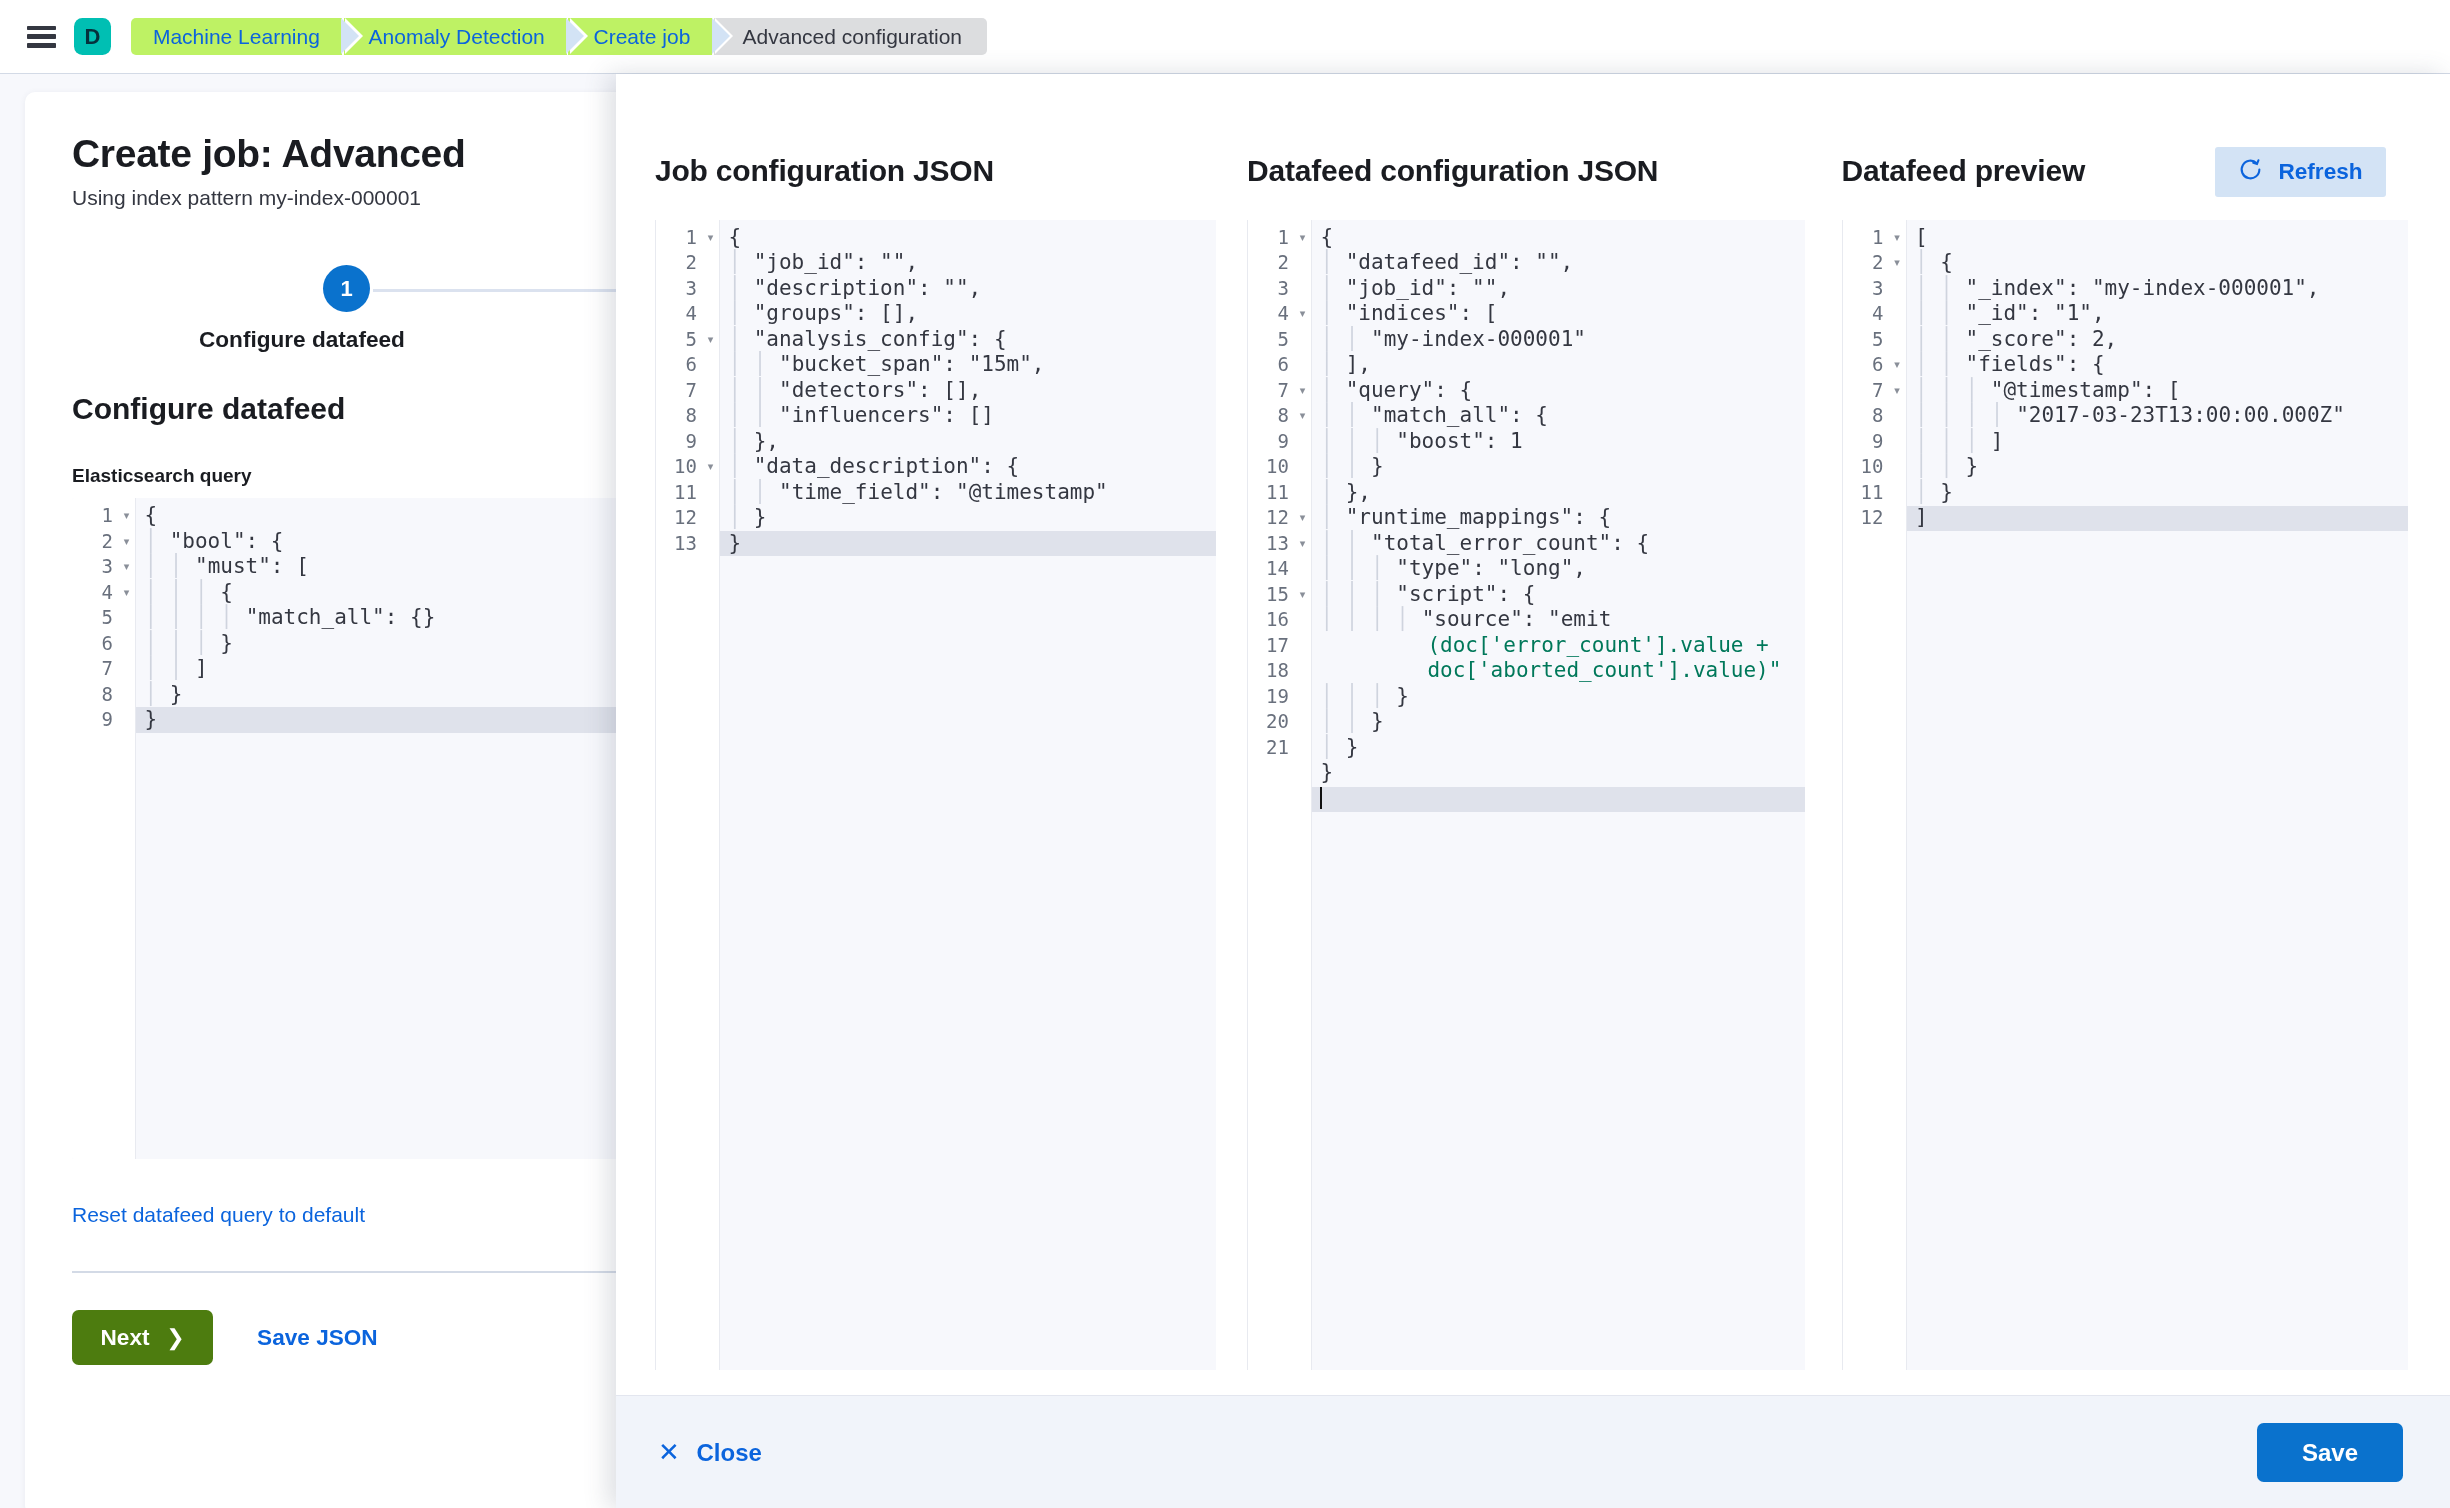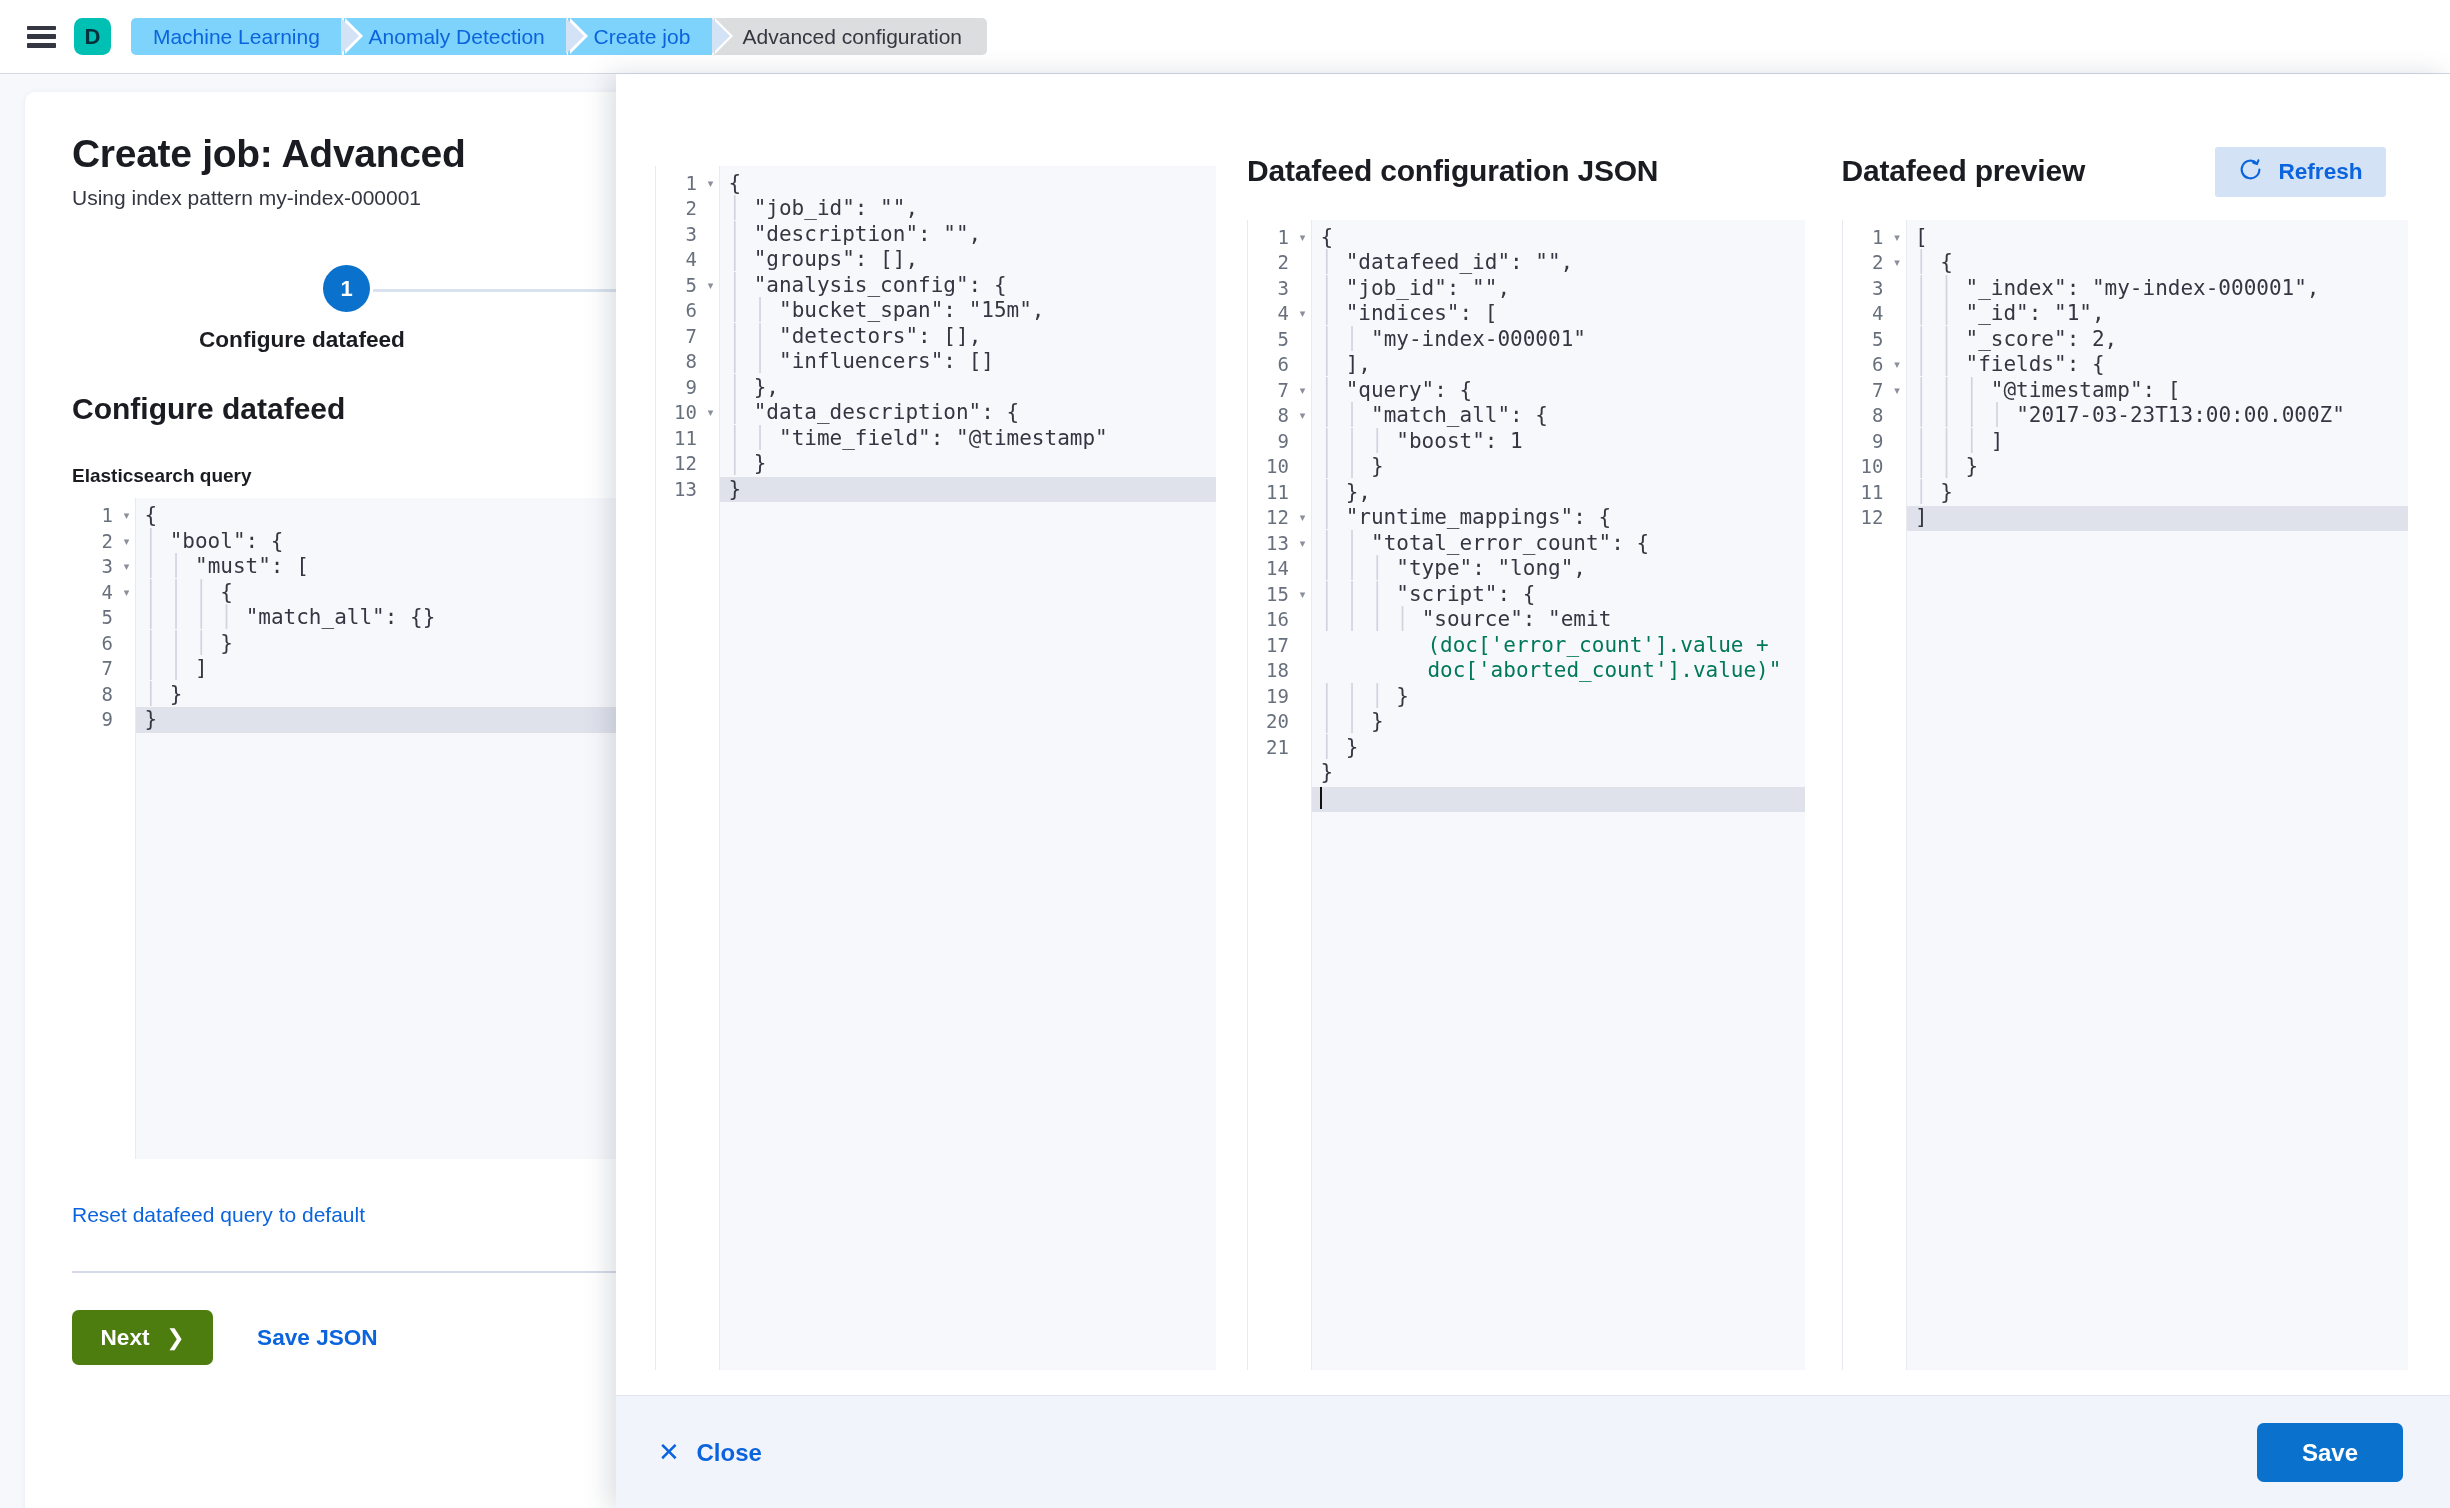--- a/index.html
+++ b/index.html
@@ -34,21 +34,21 @@
     font-size: 22px; font-weight: 700;
     display: flex; align-items: center; justify-content: center;
     margin-right: 20px; cursor: pointer;
   }
 
   #breadcrumbs { display: flex; align-items: center; height: 37px; }
   .crumb {
     position: relative;
     height: 37px;
     display: flex; align-items: center;
-    background: #7dd3fc;
+    background: #bef264;
     color: #0b64dd;
     font-size: 21px;
     padding: 0 22px 0 25px;
     margin-right: 1.7px;
     cursor: pointer;
     white-space: nowrap;
   }
   .crumb:first-child { border-radius: 5px 0 0 5px; padding-left: 22px; }
   .crumb::after {
     content: ""; position: absolute; right: -17.6px; top: 0;
@@ -322,20 +322,23 @@
       <span class="chev">❯</span>
     </div>
     <div id="edit-json-link">Save JSON</div>
   </div>
 </div>
 
 <div id="flyout">
   <div id="flyout-body">
 
     <div class="fly-col" id="col-job">
+      <div class="col-head">
+        <div class="col-title">Job configuration JSON</div>
+      </div>
       <div class="editor col-editor" id="job-editor">
         <div class="hl" style="top: 311px;"></div>
         <div class="hl-g" style="top: 311px;"></div>
         <div class="gutter">
             <div class="ln fold">1</div>
             <div class="ln">2</div>
             <div class="ln">3</div>
             <div class="ln">4</div>
             <div class="ln fold">5</div>
             <div class="ln">6</div>

